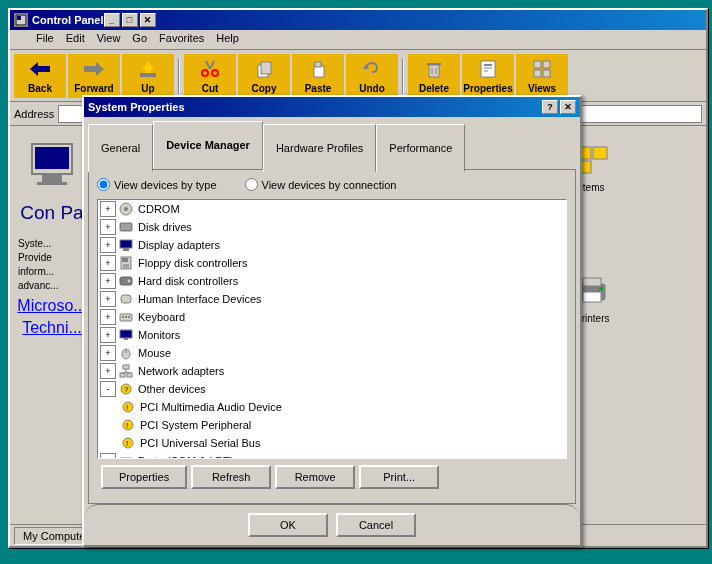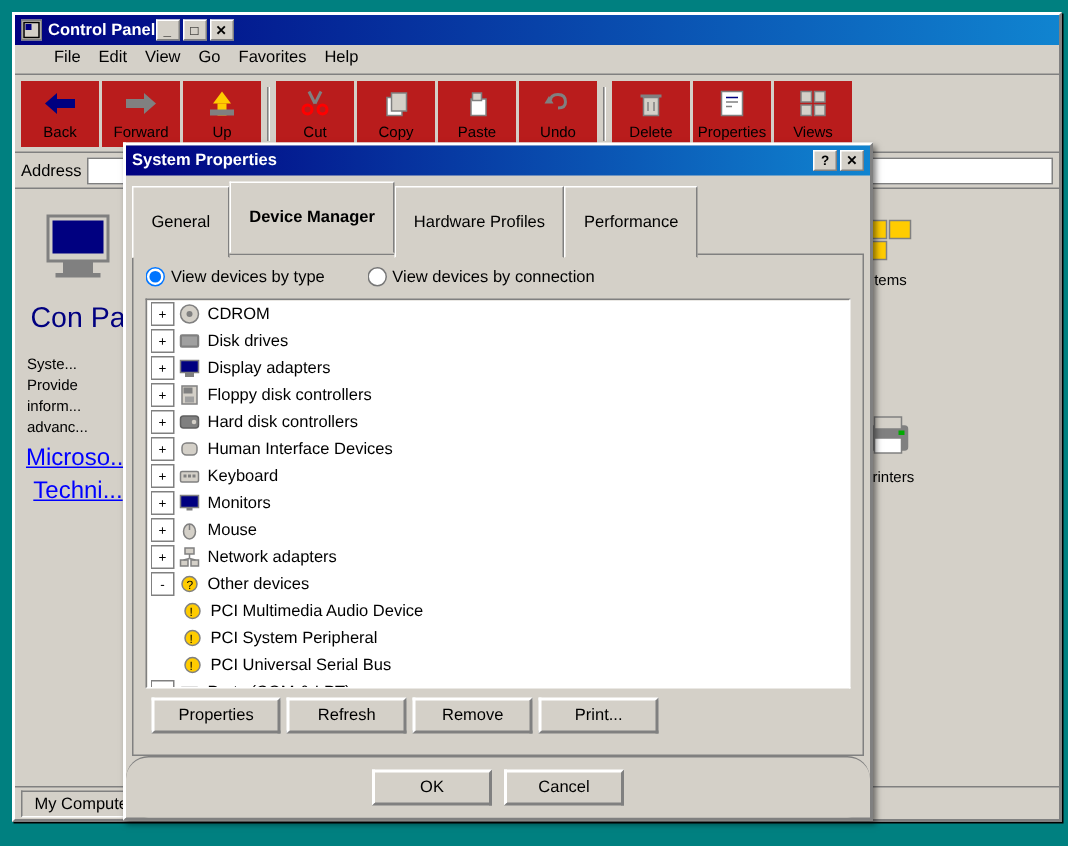--- a/index.html
+++ b/index.html
@@ -102,25 +102,26 @@
       gap: 2px;
     }
 
     .toolbar-btn {
       display: flex;
       flex-direction: column;
       align-items: center;
       justify-content: center;
       width: 52px;
       height: 44px;
-      background: #b91c1c;
+      background: #eab308;
       border: 1px solid transparent;
       cursor: pointer;
       font-size: 10px;
       gap: 2px;
+      font-weight: bold;
     }
 
     .toolbar-icon {
       width: 24px;
       height: 24px;
       display: flex;
       align-items: center;
       justify-content: center;
     }
 

